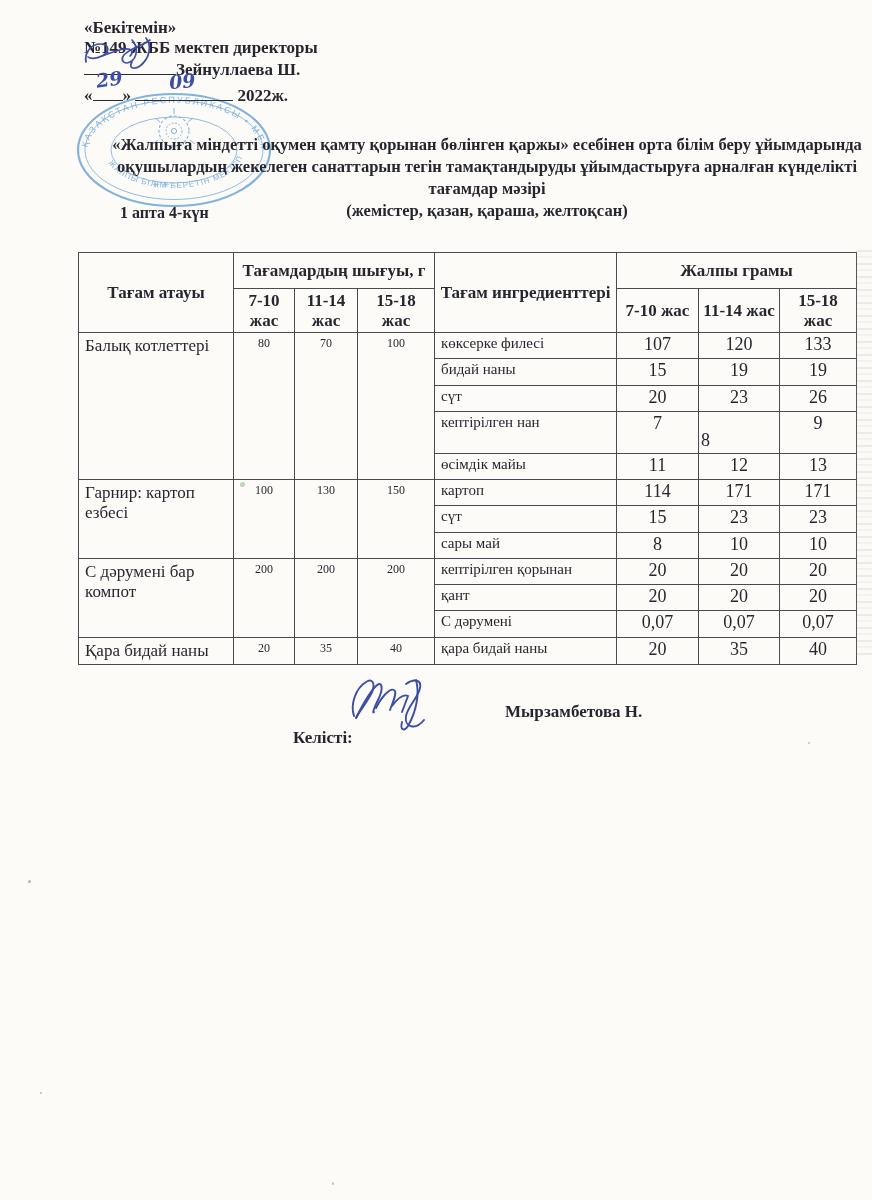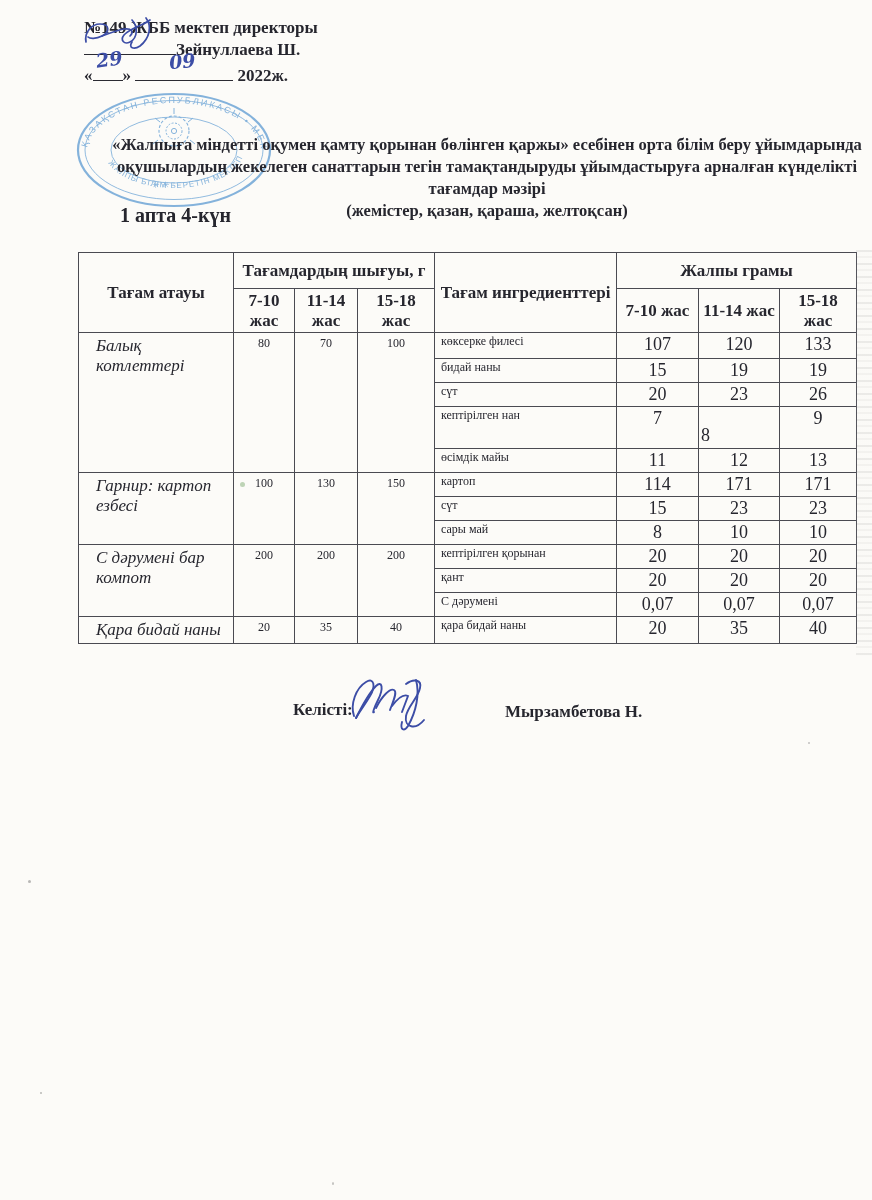--- a/index.html
+++ b/index.html
@@ -23,37 +23,37 @@
   .hand-day{position:absolute; left:3px; top:-18px; transform:rotate(-8deg);}
   .hand-month{position:absolute; left:34px; top:-16px; transform:rotate(-5deg);}
   .sig-svg{position:absolute; left:-4px; top:-26px;}
   
   .stamp{position:absolute; left:74px; top:90px; opacity:.88;}
   
   .doc-title{
     position:absolute; left:96px; top:134px; width:782px;
     text-align:center; font-weight:bold; font-size:16.5px; line-height:22px;
   }
-  .week-day{position:absolute; left:120px; top:204px; font-weight:bold; font-size:20px;}
+  .week-day{position:absolute; left:120px; top:204px; font-weight:bold; font-size:16px;}
   
   table.menu{
     position:absolute; left:78px; top:252px;
     border-collapse:collapse; table-layout:fixed; width:778px;
   }
   table.menu th, table.menu td{
     border:1px solid #4a4a52; overflow:hidden;
   }
   table.menu th{font-weight:bold; font-size:17px; padding:2px 3px; text-align:center; vertical-align:middle; line-height:1.15;margin-top:15px;}
-  td.dish{vertical-align:top; text-align:left; font-size:17px; padding:3px 4px 3px 17px; line-height:1.2;font-style:italic;}
+  td.dish{vertical-align:top; text-align:left; font-size:17px; padding:3px 4px 3px 6px; line-height:1.2;}
   td.out{vertical-align:top; text-align:center; font-size:12px; padding-top:3px;}
-  td.ing{vertical-align:top; text-align:left; font-size:12px; padding:2px 4px 6px 6px; line-height:1.15;}
+  td.ing{vertical-align:top; text-align:left; font-size:15px; padding:2px 4px 6px 6px; line-height:1.15;}
   td.num{vertical-align:top; text-align:center; font-size:18px; padding-top:1px;}
   td.num-b{vertical-align:bottom; text-align:left; font-size:18px; padding:0 0 2px 2px;}
   
-  .agreed-label{position:absolute; left:293px; top:700px; font-weight:bold; font-size:17px;}
+  .agreed-label{position:absolute; left:293px; top:728px; font-weight:bold; font-size:17px;}
   .agreed-name{position:absolute; left:505px; top:702px; font-weight:bold; font-size:17px;}
   .footer-sig{position:absolute; left:346px; top:668px;}
   
   .edge-strip{
     position:absolute; right:0; top:250px; width:16px; height:406px; opacity:.5;
     background:repeating-linear-gradient(180deg,
       rgba(140,140,138,.30) 0 2px, rgba(235,234,230,.15) 2px 6px,
       rgba(170,168,164,.22) 6px 8px, rgba(240,239,235,.12) 8px 13px);
   }
   .speck{position:absolute; border-radius:50%; background:#8a8a88;}
@@ -88,20 +88,21 @@
         <textPath href="#arcTop" startOffset="2%">ҚАЗАҚСТАН РЕСПУБЛИКАСЫ • МЕКТЕП •</textPath>
       </text>
       <text font-size="8" letter-spacing="1">
         <textPath href="#arcInner" startOffset="8%">ЖАЛПЫ БІЛІМ БЕРЕТІН МЕКТЕП</textPath>
       </text>
       <text x="78" y="98" font-size="9">✳ ✳</text>
     </g>
   </svg>
 
   <div class="approval">
+    <div class="row">«Бекітемін»</div>
     <div class="row">№149 ЖББ мектеп директоры</div>
     <div class="row" style="height:22px; padding-top:2px;">
       <span class="uline u-sig">
         <svg class="sig-svg" width="100" height="40" viewBox="0 0 100 40">
           <g fill="none" stroke="#3c4da6" stroke-width="1.7" stroke-linecap="round">
             <path d="M6 30 C4 20 12 12 20 12 C30 12 30 20 22 24 C16 27 10 27 8 25"></path>
             <path d="M22 24 C30 21 38 18 44 17 C52 16 54 20 50 24"></path>
             <path d="M52 8 C58 14 58 26 50 30 C44 33 40 28 44 23 C50 16 62 14 70 8"></path>
             <path d="M66 6 C72 14 70 26 60 34 C54 38 48 36 52 30"></path>
           </g>

